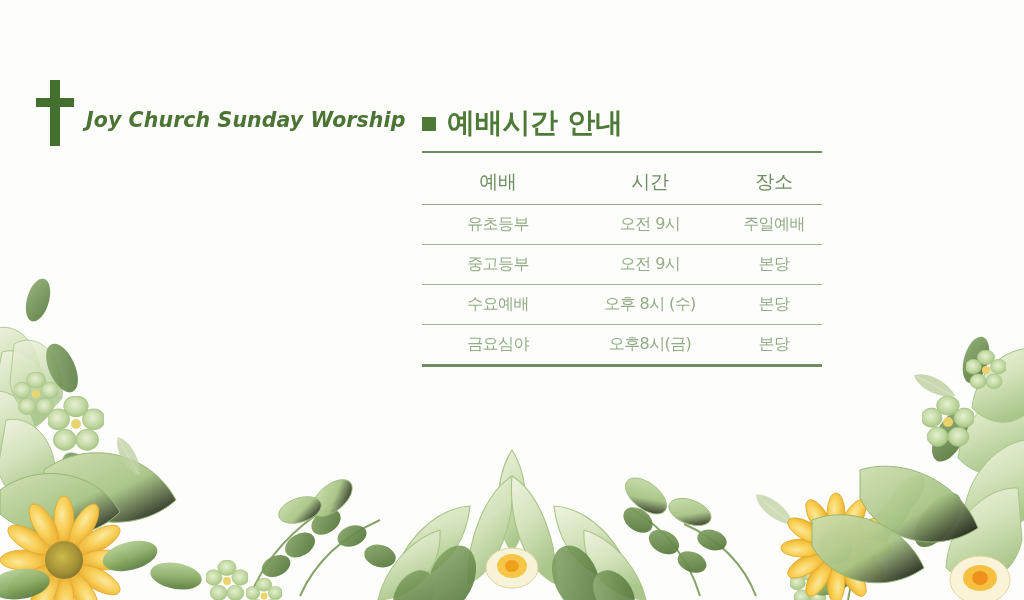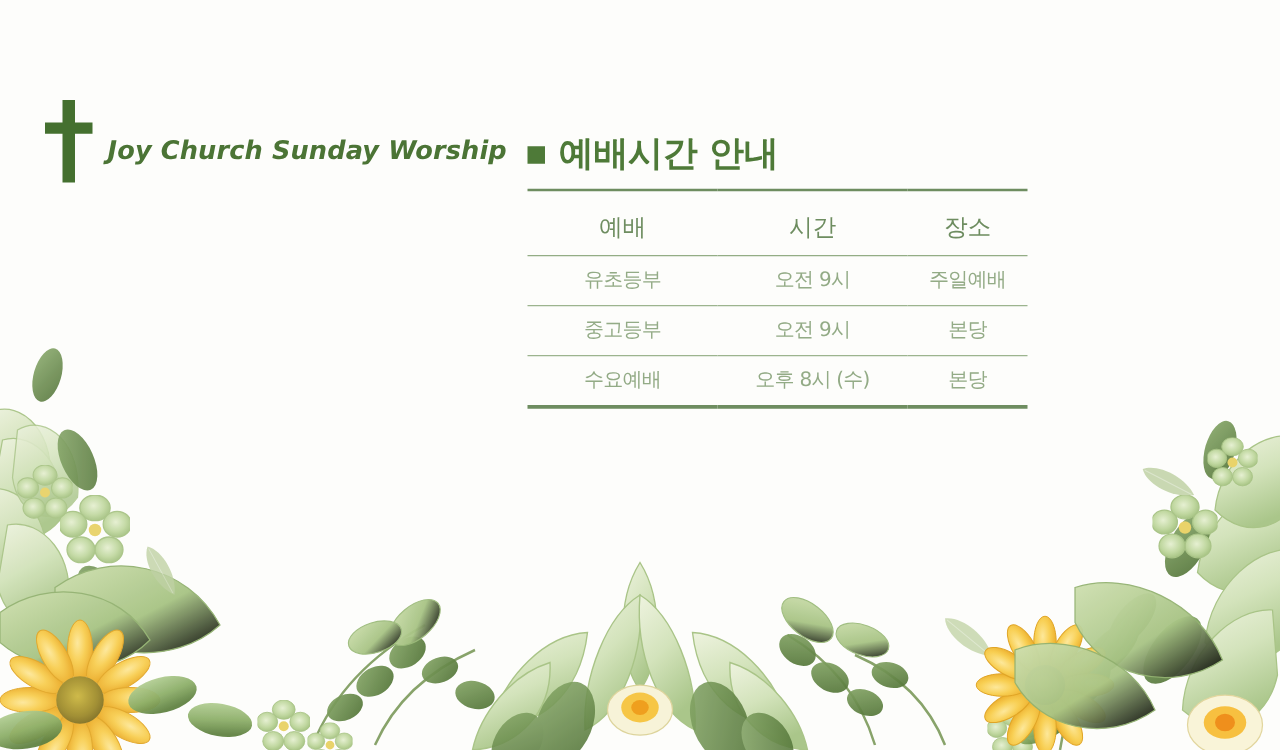--- a/index.html
+++ b/index.html
@@ -395,17 +395,22 @@
         <tr>
           <td>중고등부</td>
           <td>오전 9시</td>
           <td>본당</td>
         </tr>
         <tr>
           <td>수요예배</td>
           <td>오후 8시 (수)</td>
           <td>본당</td>
         </tr>
+        <tr>
+          <td>금요심야</td>
+          <td>오후8시(금)</td>
+          <td>본당</td>
+        </tr>
       </tbody>
     </table>
   </div>
 
 </div>
 
 </body></html>

